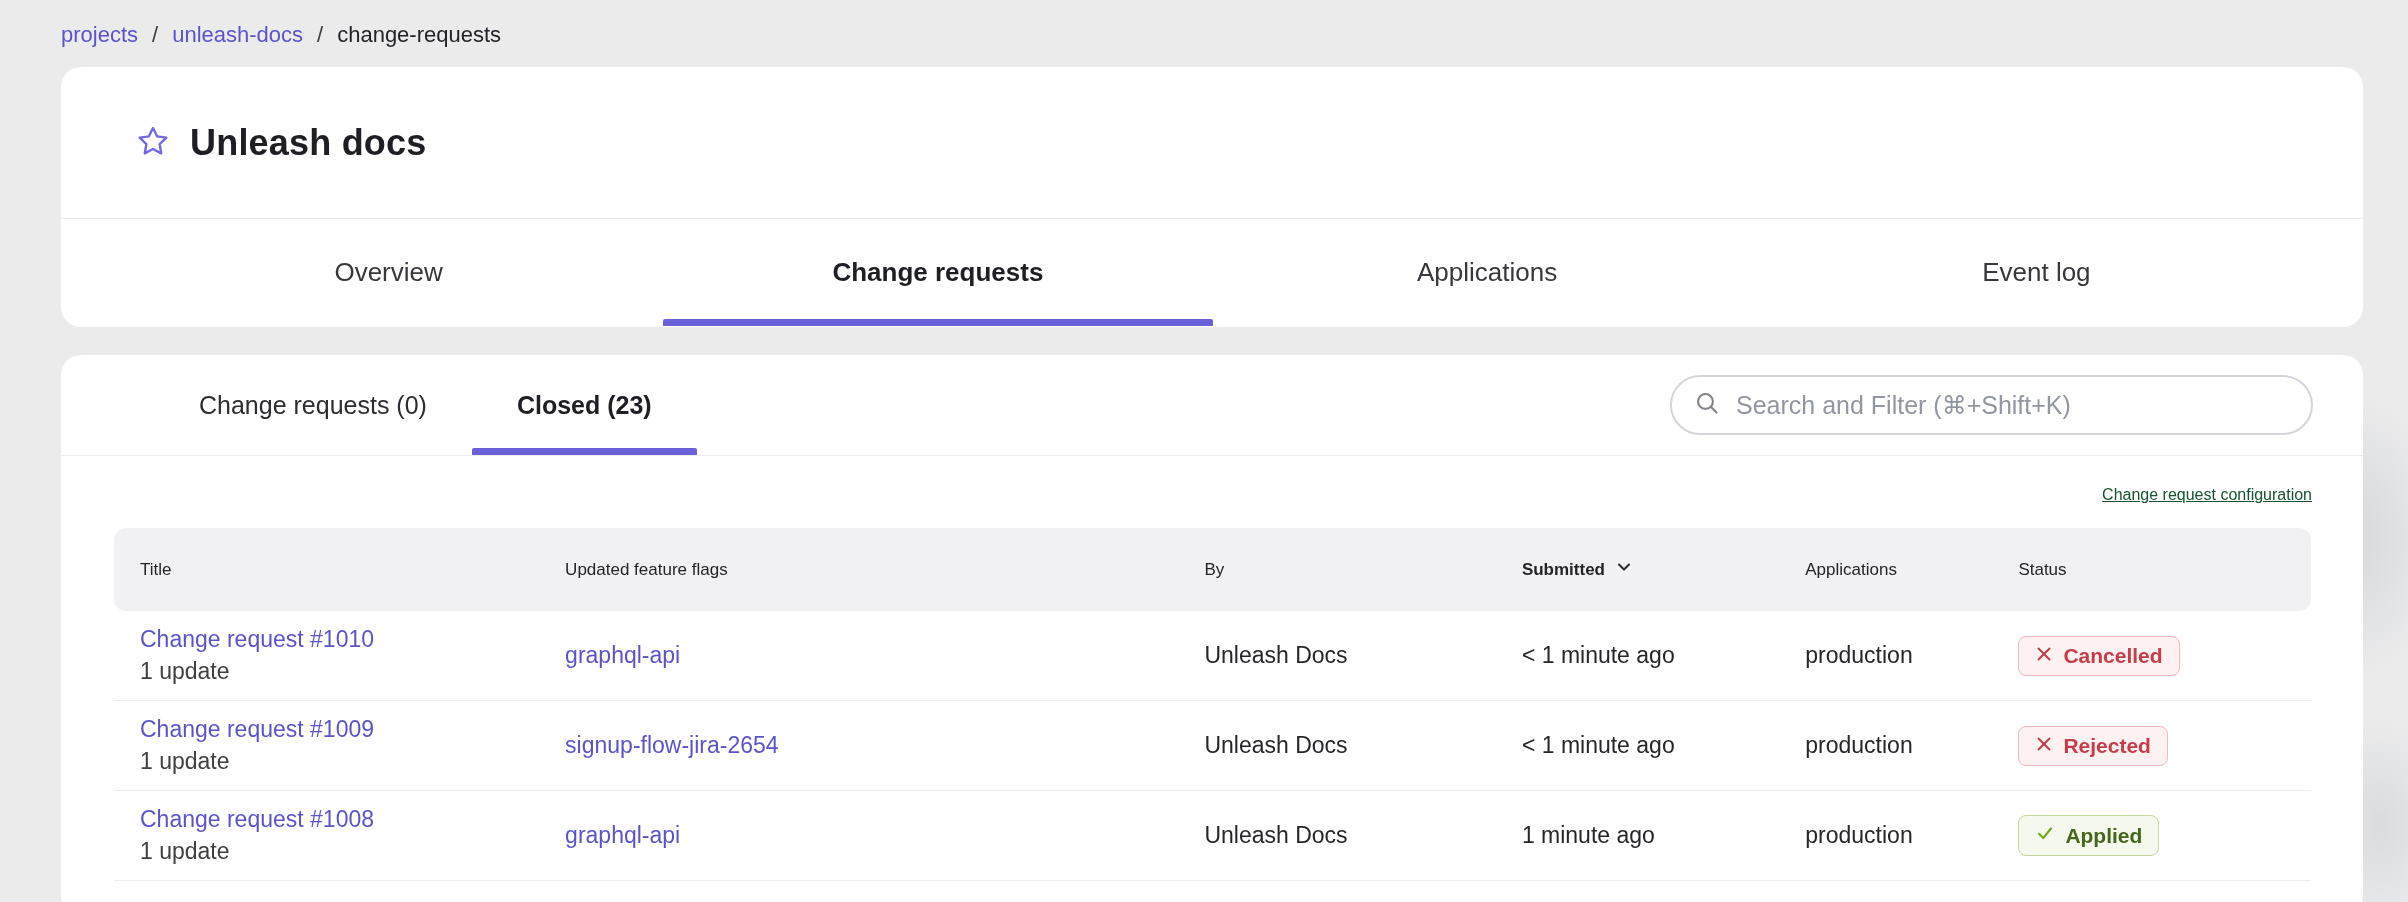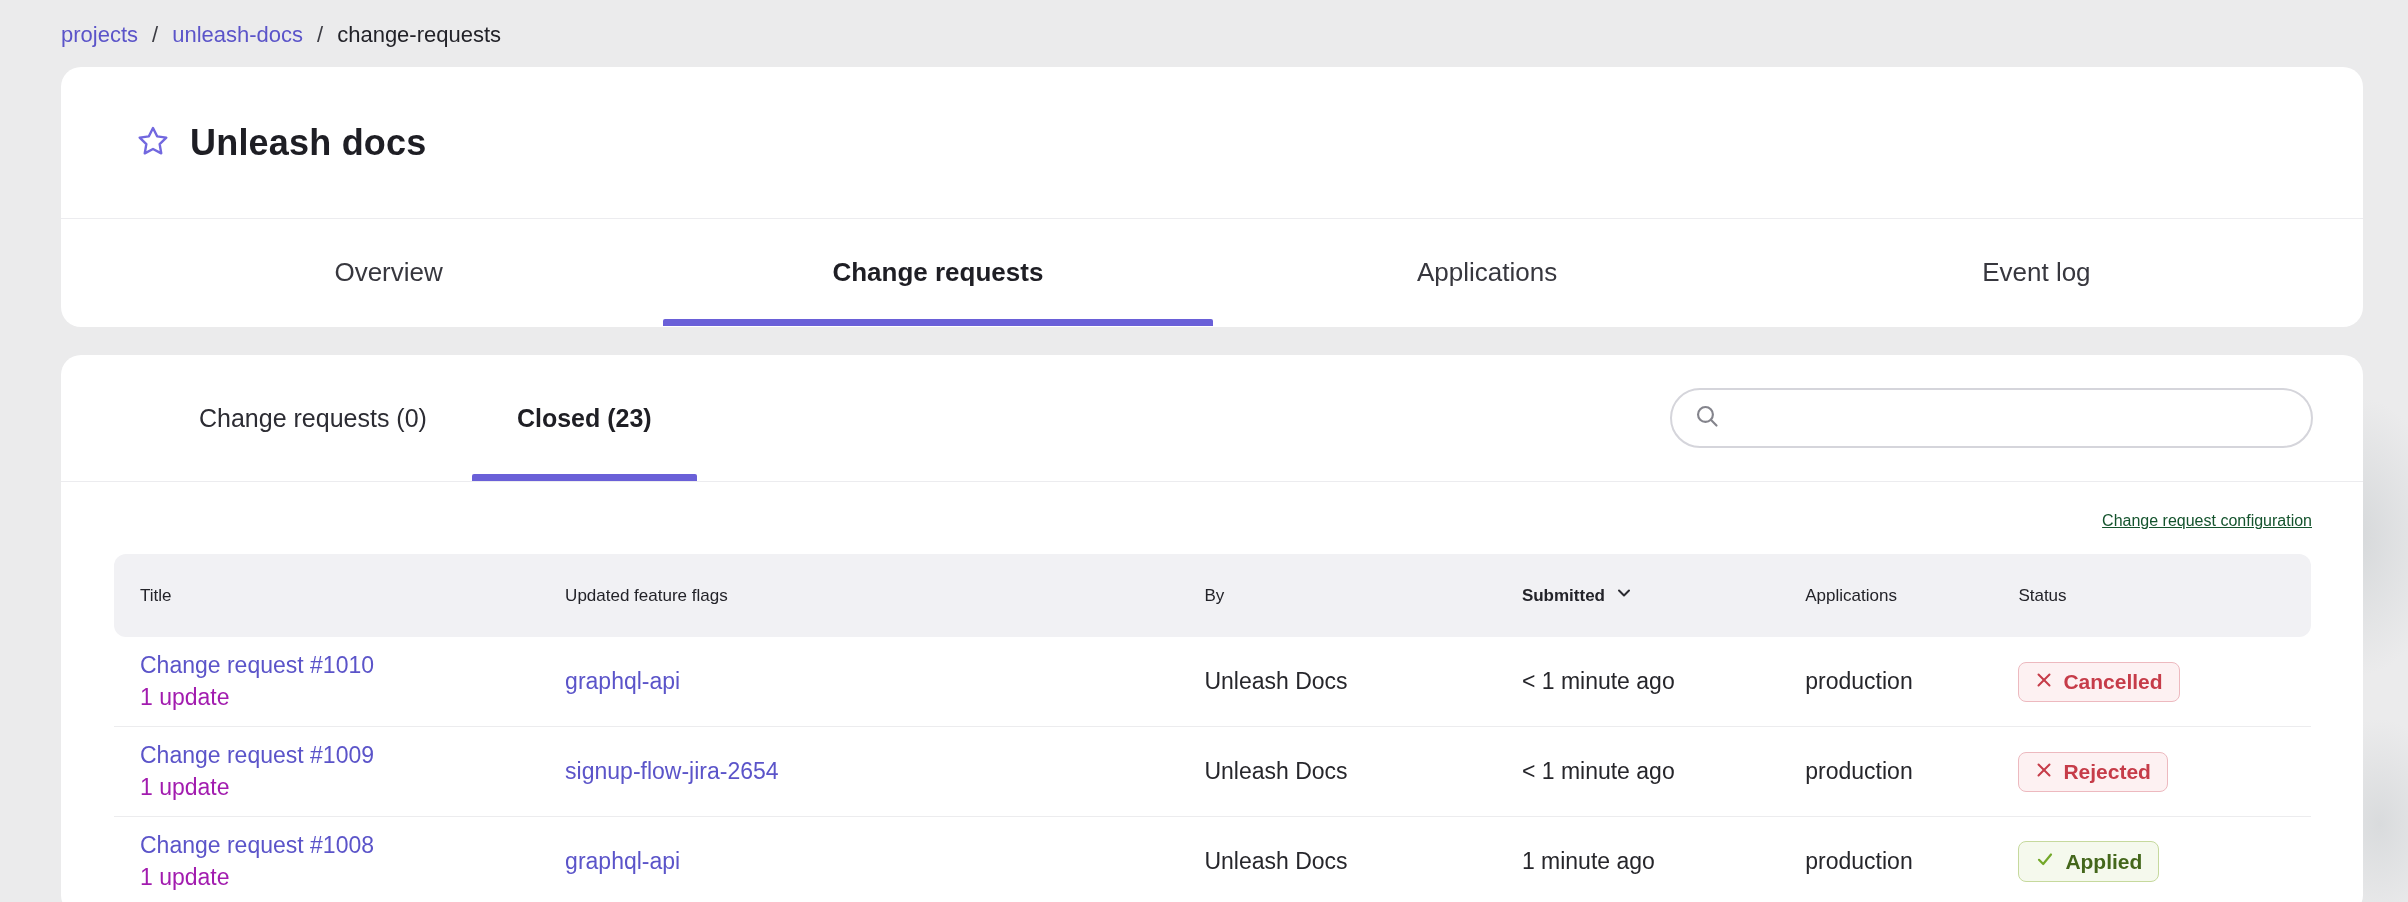--- a/index.html
+++ b/index.html
@@ -38,21 +38,21 @@
   .project-status{ margin-left:auto; background:none; border:none; cursor:pointer; display:flex; align-items:center; gap:13px; font-family:inherit; }
   .project-status span{ font-size:27px; font-weight:700; color:#1e1e24; }
 
   
   .tabs{ height:107px; margin:0 52px 0 53px; display:flex; }
   .tab{ flex:1; display:flex; align-items:center; justify-content:center; font-size:26px; color:#37373e; cursor:pointer; position:relative; }
   .tab.active{ font-weight:700; color:#1e1e24; }
   .tab.active::after{ content:""; position:absolute; left:0; right:0; bottom:0; height:7px; background:#6a60d8; border-radius:2px 2px 0 0; }
 
   
-  .subtabs-row{ height:127px; display:flex; align-items:center; border-bottom:1px solid #ececef; padding-right:50px; }
+  .subtabs-row{ height:101px; display:flex; align-items:center; border-bottom:1px solid #ececef; padding-right:50px; }
   .subtabs{ display:flex; height:100%; margin-left:93px; }
   .subtab{ padding:0 45px; display:flex; align-items:center; font-size:25px; color:#2c2c33; cursor:pointer; position:relative; }
   .subtab.active{ font-weight:700; color:#1e1e24; }
   .subtab.active::after{ content:""; position:absolute; left:0; right:0; bottom:0; height:7px; background:#6a60d8; border-radius:2px 2px 0 0; }
 
   .search{ margin-left:auto; width:643px; height:60px; border:2px solid #d5d5db; border-radius:32px; display:flex; align-items:center; padding:0 22px; gap:15px; background:#fff; }
   .search input{ border:none; outline:none; background:transparent; font-family:inherit; font-size:25px; color:#33333a; width:100%; }
   .search input::placeholder{ color:#9196a0; }
 
   
@@ -66,21 +66,21 @@
   .col-title{ width:19.35%; }
   .col-flags{ width:29.1%; }
   .col-by{ width:14.45%; }
   .col-submitted{ width:12.9%; }
   .col-env{ width:9.7%; }
   .col-status{ flex:1; }
   .th-submitted{ font-weight:700; display:flex; align-items:center; gap:9px; }
   .trow{ height:90px; display:flex; align-items:center; border-bottom:1px solid #ececee; font-size:23px; color:#26262b; }
   .trow a{ color:#5b54c9; text-decoration:none; cursor:pointer; }
   .cr-title{ display:block; margin-bottom:5px; }
-  .cr-updates{ color:#a21caf; }
+  .cr-updates{ color:#404040; }
   .badge{ display:inline-flex; align-items:center; gap:10px; padding:7px 16px; border-radius:8px; font-size:21px; font-weight:700; border:1.5px solid; }
   .badge.error{ background:#fdf1f2; border-color:#edb9bf; color:#c63c49; }
   .badge.success{ background:#f5f9ed; border-color:#c6d99d; color:#44671b; }
 </style>
 </head>
 <body>
 
 <div class="page">
   <div class="bg-decor"></div>
 
@@ -129,20 +129,21 @@
             <span>Closed (23)</span>
           </div>
       </div>
       <div class="search">
         <span>
           <svg width="27" height="27" viewBox="0 0 24 24" fill="none" stroke="#84848c" stroke-width="1.9" stroke-linecap="round">
             <circle cx="10.2" cy="10.2" r="6.6"></circle>
             <line x1="15.2" y1="15.2" x2="20" y2="20"></line>
           </svg>
         </span>
+        <input type="text" placeholder="Search and Filter (⌘+Shift+K)" style="">
       </div>
     </div>
 
     <div class="config-row">
       <a class="config-link">Change request configuration</a>
     </div>
 
     <div class="table">
       <div class="thead">
         <div class="cell col-title">Title</div>

